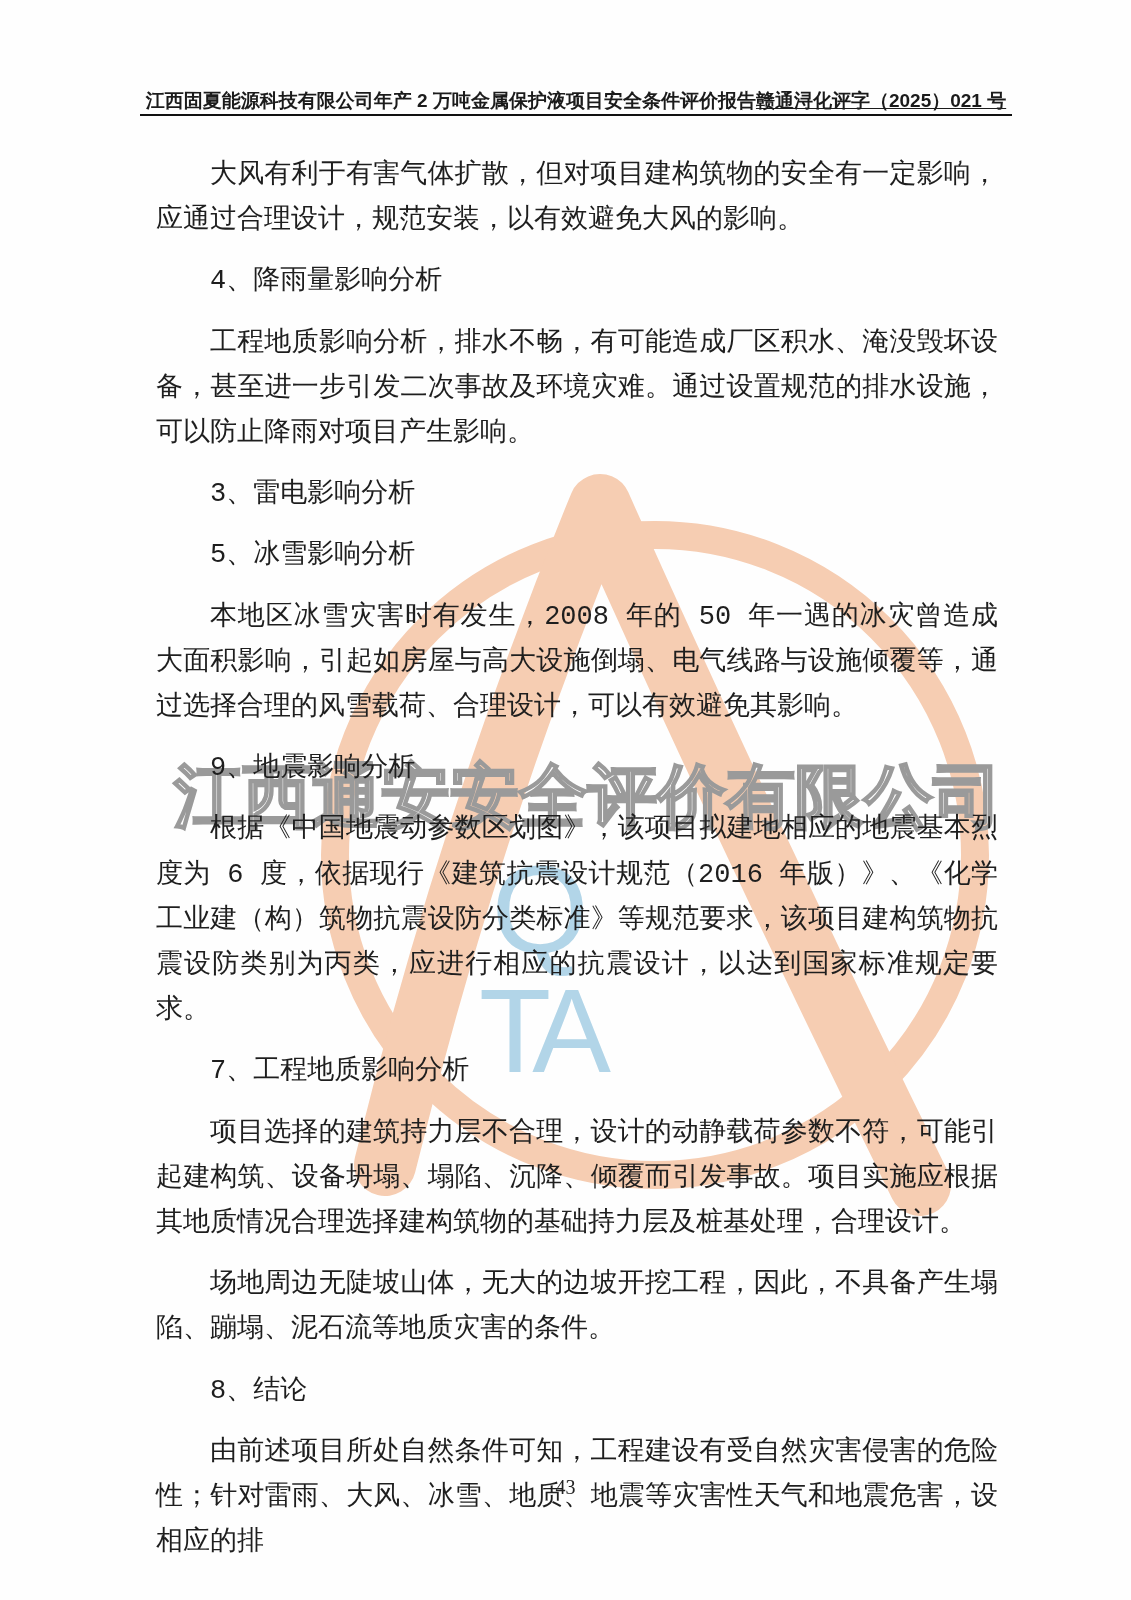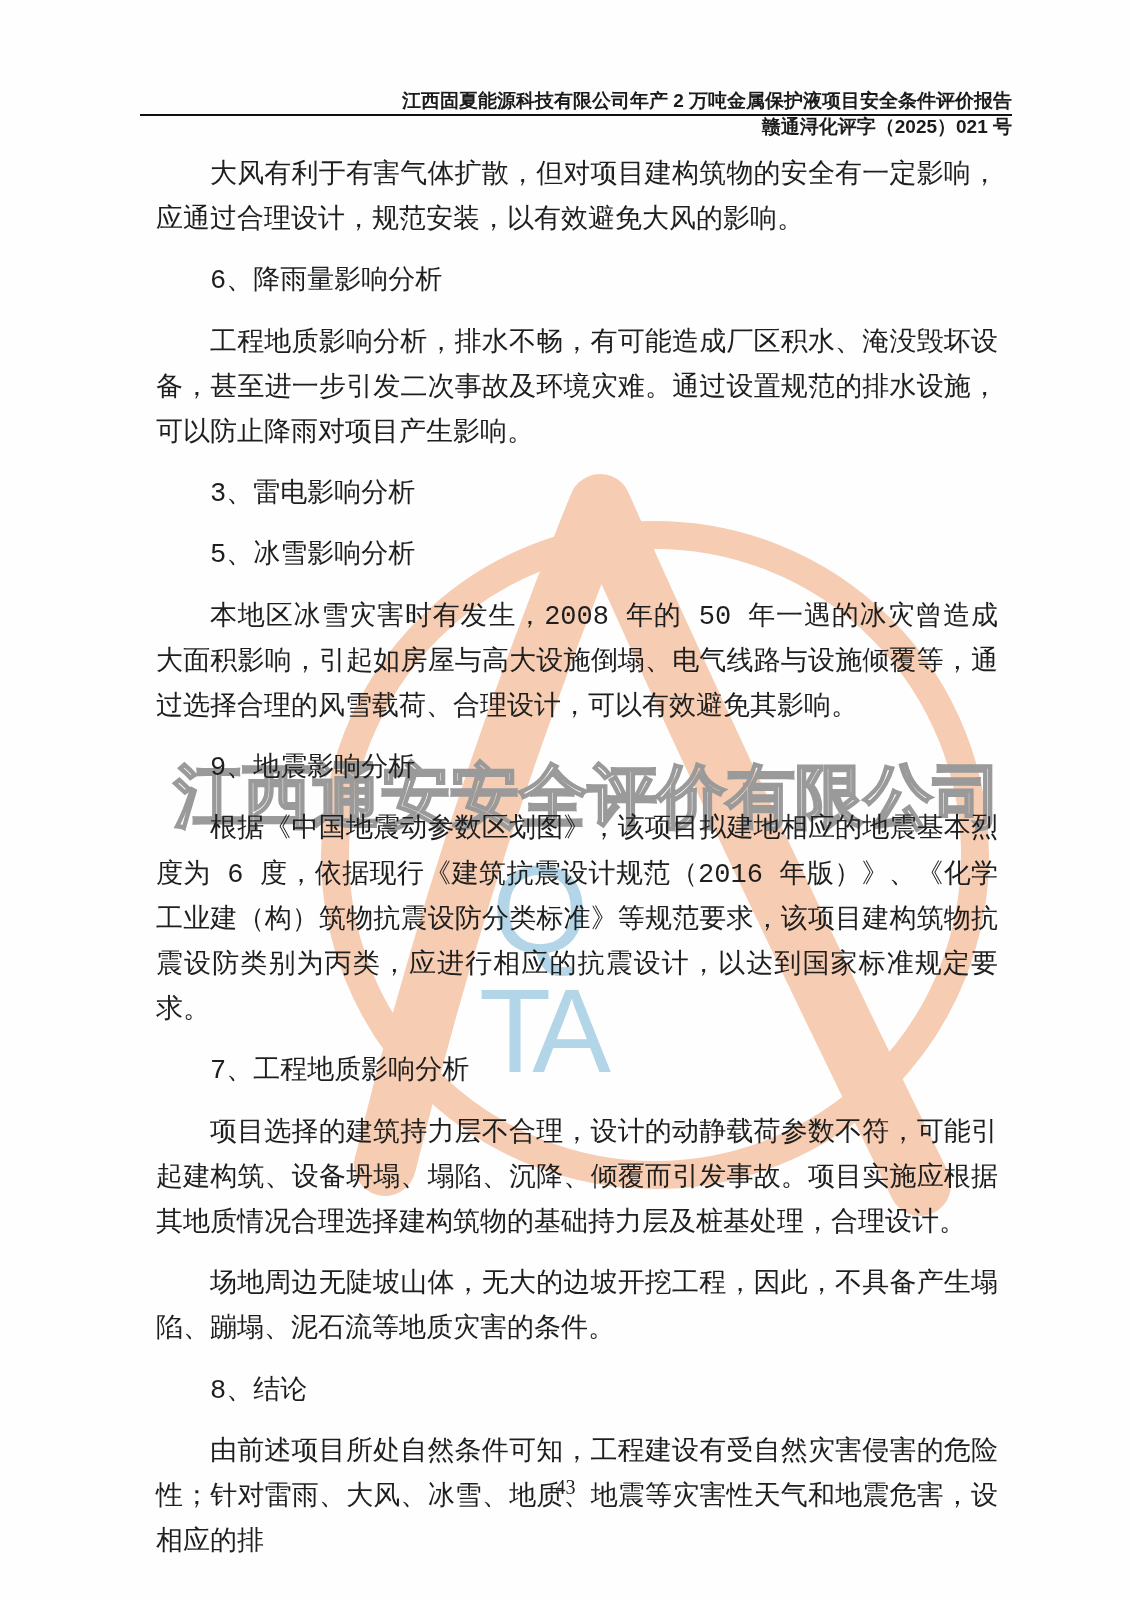--- a/index.html
+++ b/index.html
@@ -16,30 +16,29 @@
     overflow: hidden;
   }
   
   .header {
     position: absolute;
     left: 140px;
     top: 88px;
     width: 872px;
     height: 26px;
     display: flex;
-    justify-content: flex-start;
+    justify-content: center;
     align-items: flex-end;
     font-family: "Liberation Sans", "DejaVu Sans", sans-serif;
     font-weight: bold;
     font-size: 19px;
     color: #1b1b1b;
     white-space: nowrap;
-    flex-direction: column;
   }
-  .header .right { font-size: 19px; }
+  .header .right { font-size: 19px; text-decoration: underline; }
   .header-rule {
     position: absolute;
     left: 140px;
     top: 114px;
     width: 872px;
     height: 2px;
     background: #111111;
   }
   
   .watermark {
@@ -101,21 +100,21 @@
   </svg>
 
   <div class="header">
     <span class="left">江西固夏能源科技有限公司年产 2 万吨金属保护液项目安全条件评价报告</span>
     <span class="right">赣通浔化评字（2025）021 号</span>
   </div>
   <div class="header-rule"></div>
 
   <div class="body-content">
       <p class="paragraph">大风有利于有害气体扩散，但对项目建构筑物的安全有一定影响，应通过合理设计，规范安装，以有效避免大风的影响。</p>
-      <p class="heading">6、降雨量影响分析</p>
+      <p class="heading">4、降雨量影响分析</p>
       <p class="paragraph">工程地质影响分析，排水不畅，有可能造成厂区积水、淹没毁坏设备，甚至进一步引发二次事故及环境灾难。通过设置规范的排水设施，可以防止降雨对项目产生影响。</p>
       <p class="heading">3、雷电影响分析</p>
       <p class="heading">5、冰雪影响分析</p>
       <p class="paragraph">本地区冰雪灾害时有发生，2008 年的 50 年一遇的冰灾曾造成大面积影响，引起如房屋与高大设施倒塌、电气线路与设施倾覆等，通过选择合理的风雪载荷、合理设计，可以有效避免其影响。</p>
       <p class="heading">9、地震影响分析</p>
       <p class="paragraph">根据《中国地震动参数区划图》，该项目拟建地相应的地震基本烈度为 6 度，依据现行《建筑抗震设计规范（2016 年版）》、《化学工业建（构）筑物抗震设防分类标准》等规范要求，该项目建构筑物抗震设防类别为丙类，应进行相应的抗震设计，以达到国家标准规定要求。</p>
       <p class="heading">7、工程地质影响分析</p>
       <p class="paragraph">项目选择的建筑持力层不合理，设计的动静载荷参数不符，可能引起建构筑、设备坍塌、塌陷、沉降、倾覆而引发事故。项目实施应根据其地质情况合理选择建构筑物的基础持力层及桩基处理，合理设计。</p>
       <p class="paragraph">场地周边无陡坡山体，无大的边坡开挖工程，因此，不具备产生塌陷、蹦塌、泥石流等地质灾害的条件。</p>
       <p class="heading">8、结论</p>

